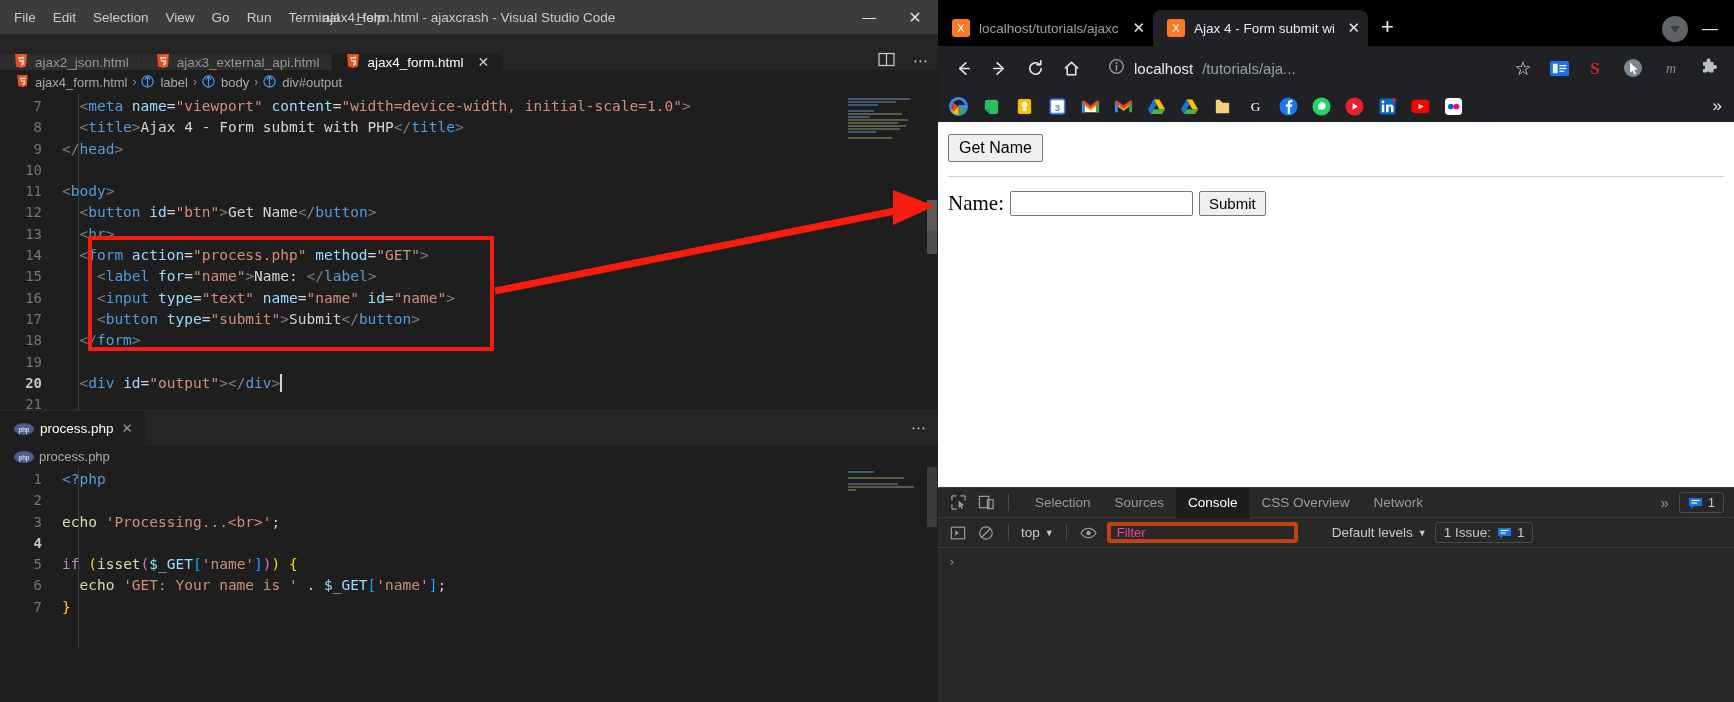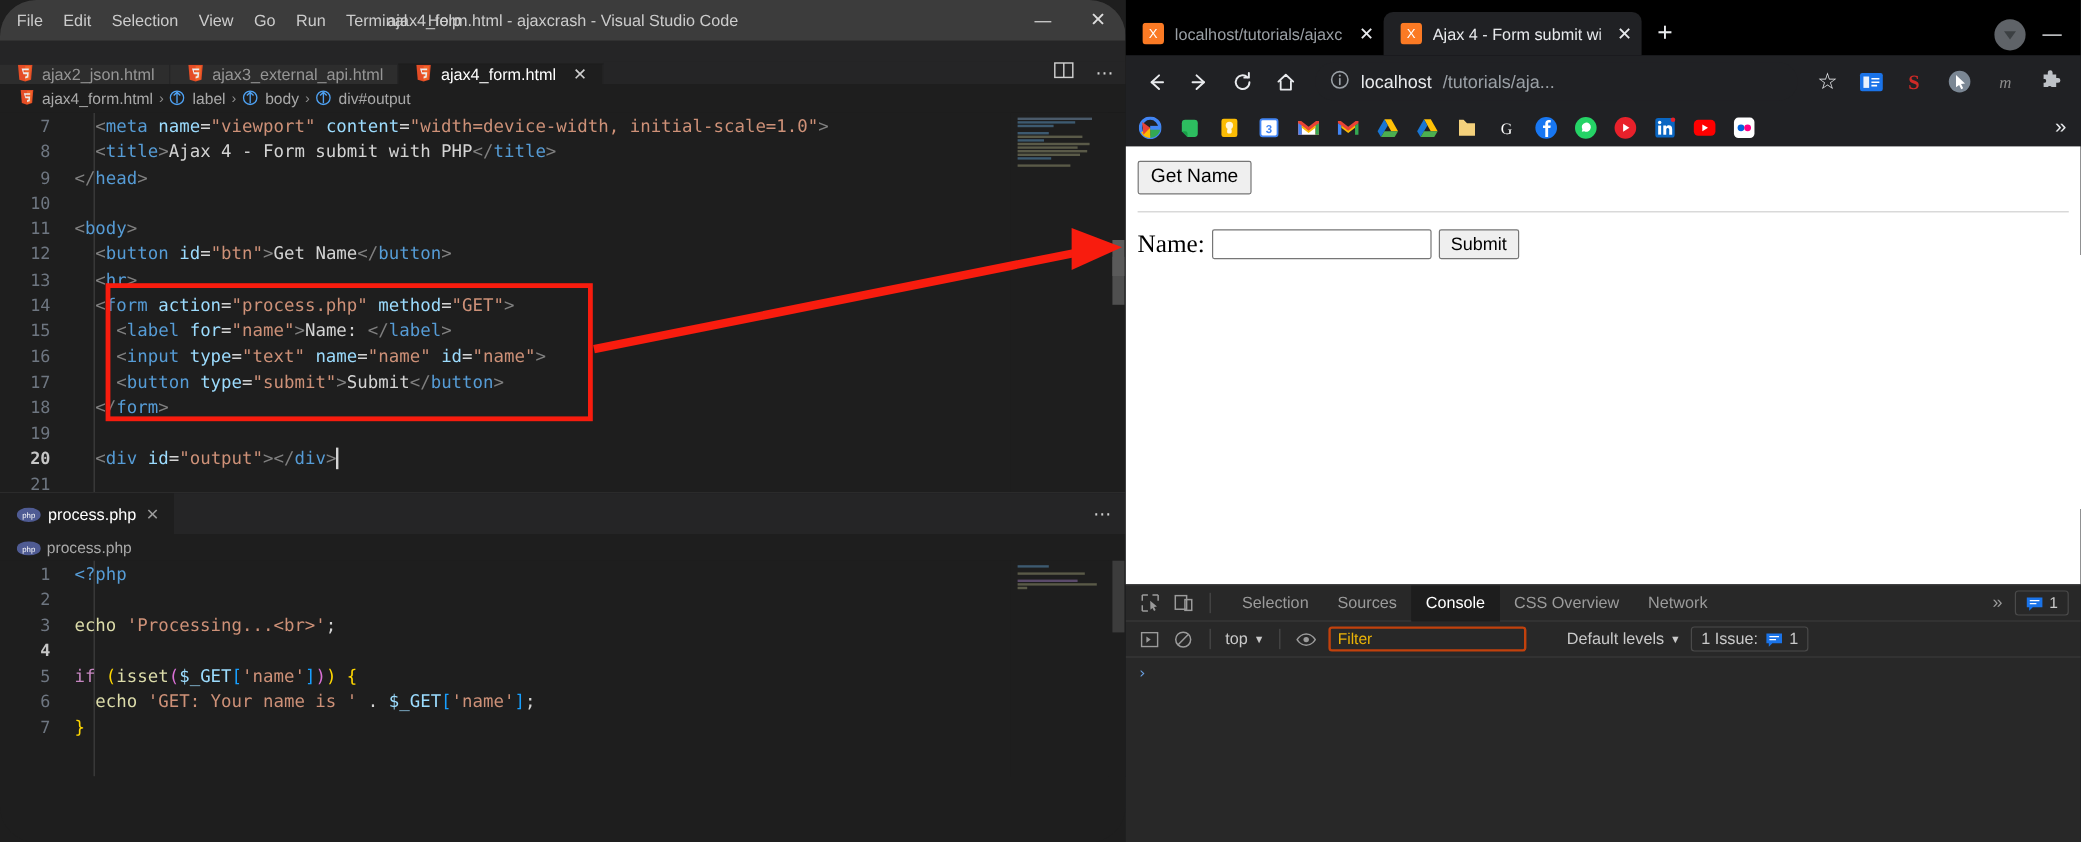--- a/index.html
+++ b/index.html
@@ -6,21 +6,21 @@
   html, body {
     width: 1734px; height: 702px; overflow: hidden;
     background: #1e1e1e;
     font-family: "Liberation Sans", sans-serif;
   }
   #root { position: relative; width: 1734px; height: 702px; }
 
   
   #vscode {
     position: absolute; left: 0; top: 0; width: 938px; height: 702px;
-    background: #1e1e1e; color: #cccccc; overflow: hidden; border-radius: 30px;
+    background: #1e1e1e; color: #cccccc; overflow: hidden;
   }
   .vs-titlebar {
     height: 34px; background: #3c3c3c; display: flex; align-items: center;
     position: relative; font-size: 13px;
   }
   .vs-menu { display: flex; align-items: center; padding-left: 6px; gap: 1px; }
   .vs-menu span {
     padding: 3px 8px; color: #cccccc; font-size: 13.5px; white-space: nowrap;
   }
   .vs-title {
@@ -198,22 +198,22 @@
   .dt-chevrons { color:#9b9b9b; font-size:15px; }
   .dt-issuebadge {
     display:flex; align-items:center; gap:6px; border:1px solid #4a4a4a;
     border-radius:3px; padding: 2px 8px; font-size: 13px; color:#c9c9c9;
   }
   .speech { width:14px;height:12px;flex:none; }
 
   .dt-filterbar { height:30px; display:flex; align-items:center; gap:8px; padding: 0 10px; border-bottom:1px solid #3a3a3a; }
   .dt-ctx { font-size:13.5px; color:#c9c9c9; display:flex; align-items:center; gap:5px; }
   .dt-filterinput {
-    width: 165px; height: 21px; background:#282828; border:2px solid #c2410c;
-    border-radius:3px; color:#eab308; font-size:13px; padding: 0 6px;
+    width: 191px; height: 21px; background:#282828; border:4px solid #c2410c;
+    border-radius:3px; color:#ec4899; font-size:13px; padding: 0 6px;
     display:flex; align-items:center;
   }
   .dt-levels { font-size:13.5px; color:#c9c9c9; display:flex; align-items:center; gap:5px;margin-left:26px; }
   .dt-issues {
     display:flex; align-items:center; gap:6px; border:1px solid #4a4a4a;
     border-radius:3px; padding: 2px 8px; font-size: 13.5px; color:#c9c9c9;
   }
   .dt-console { padding: 6px 10px; font-family:"DejaVu Sans Mono", monospace; font-size:13px; color:#9b9b9b; }
   .dt-prompt { color:#6a9fe0; }
 </style>

